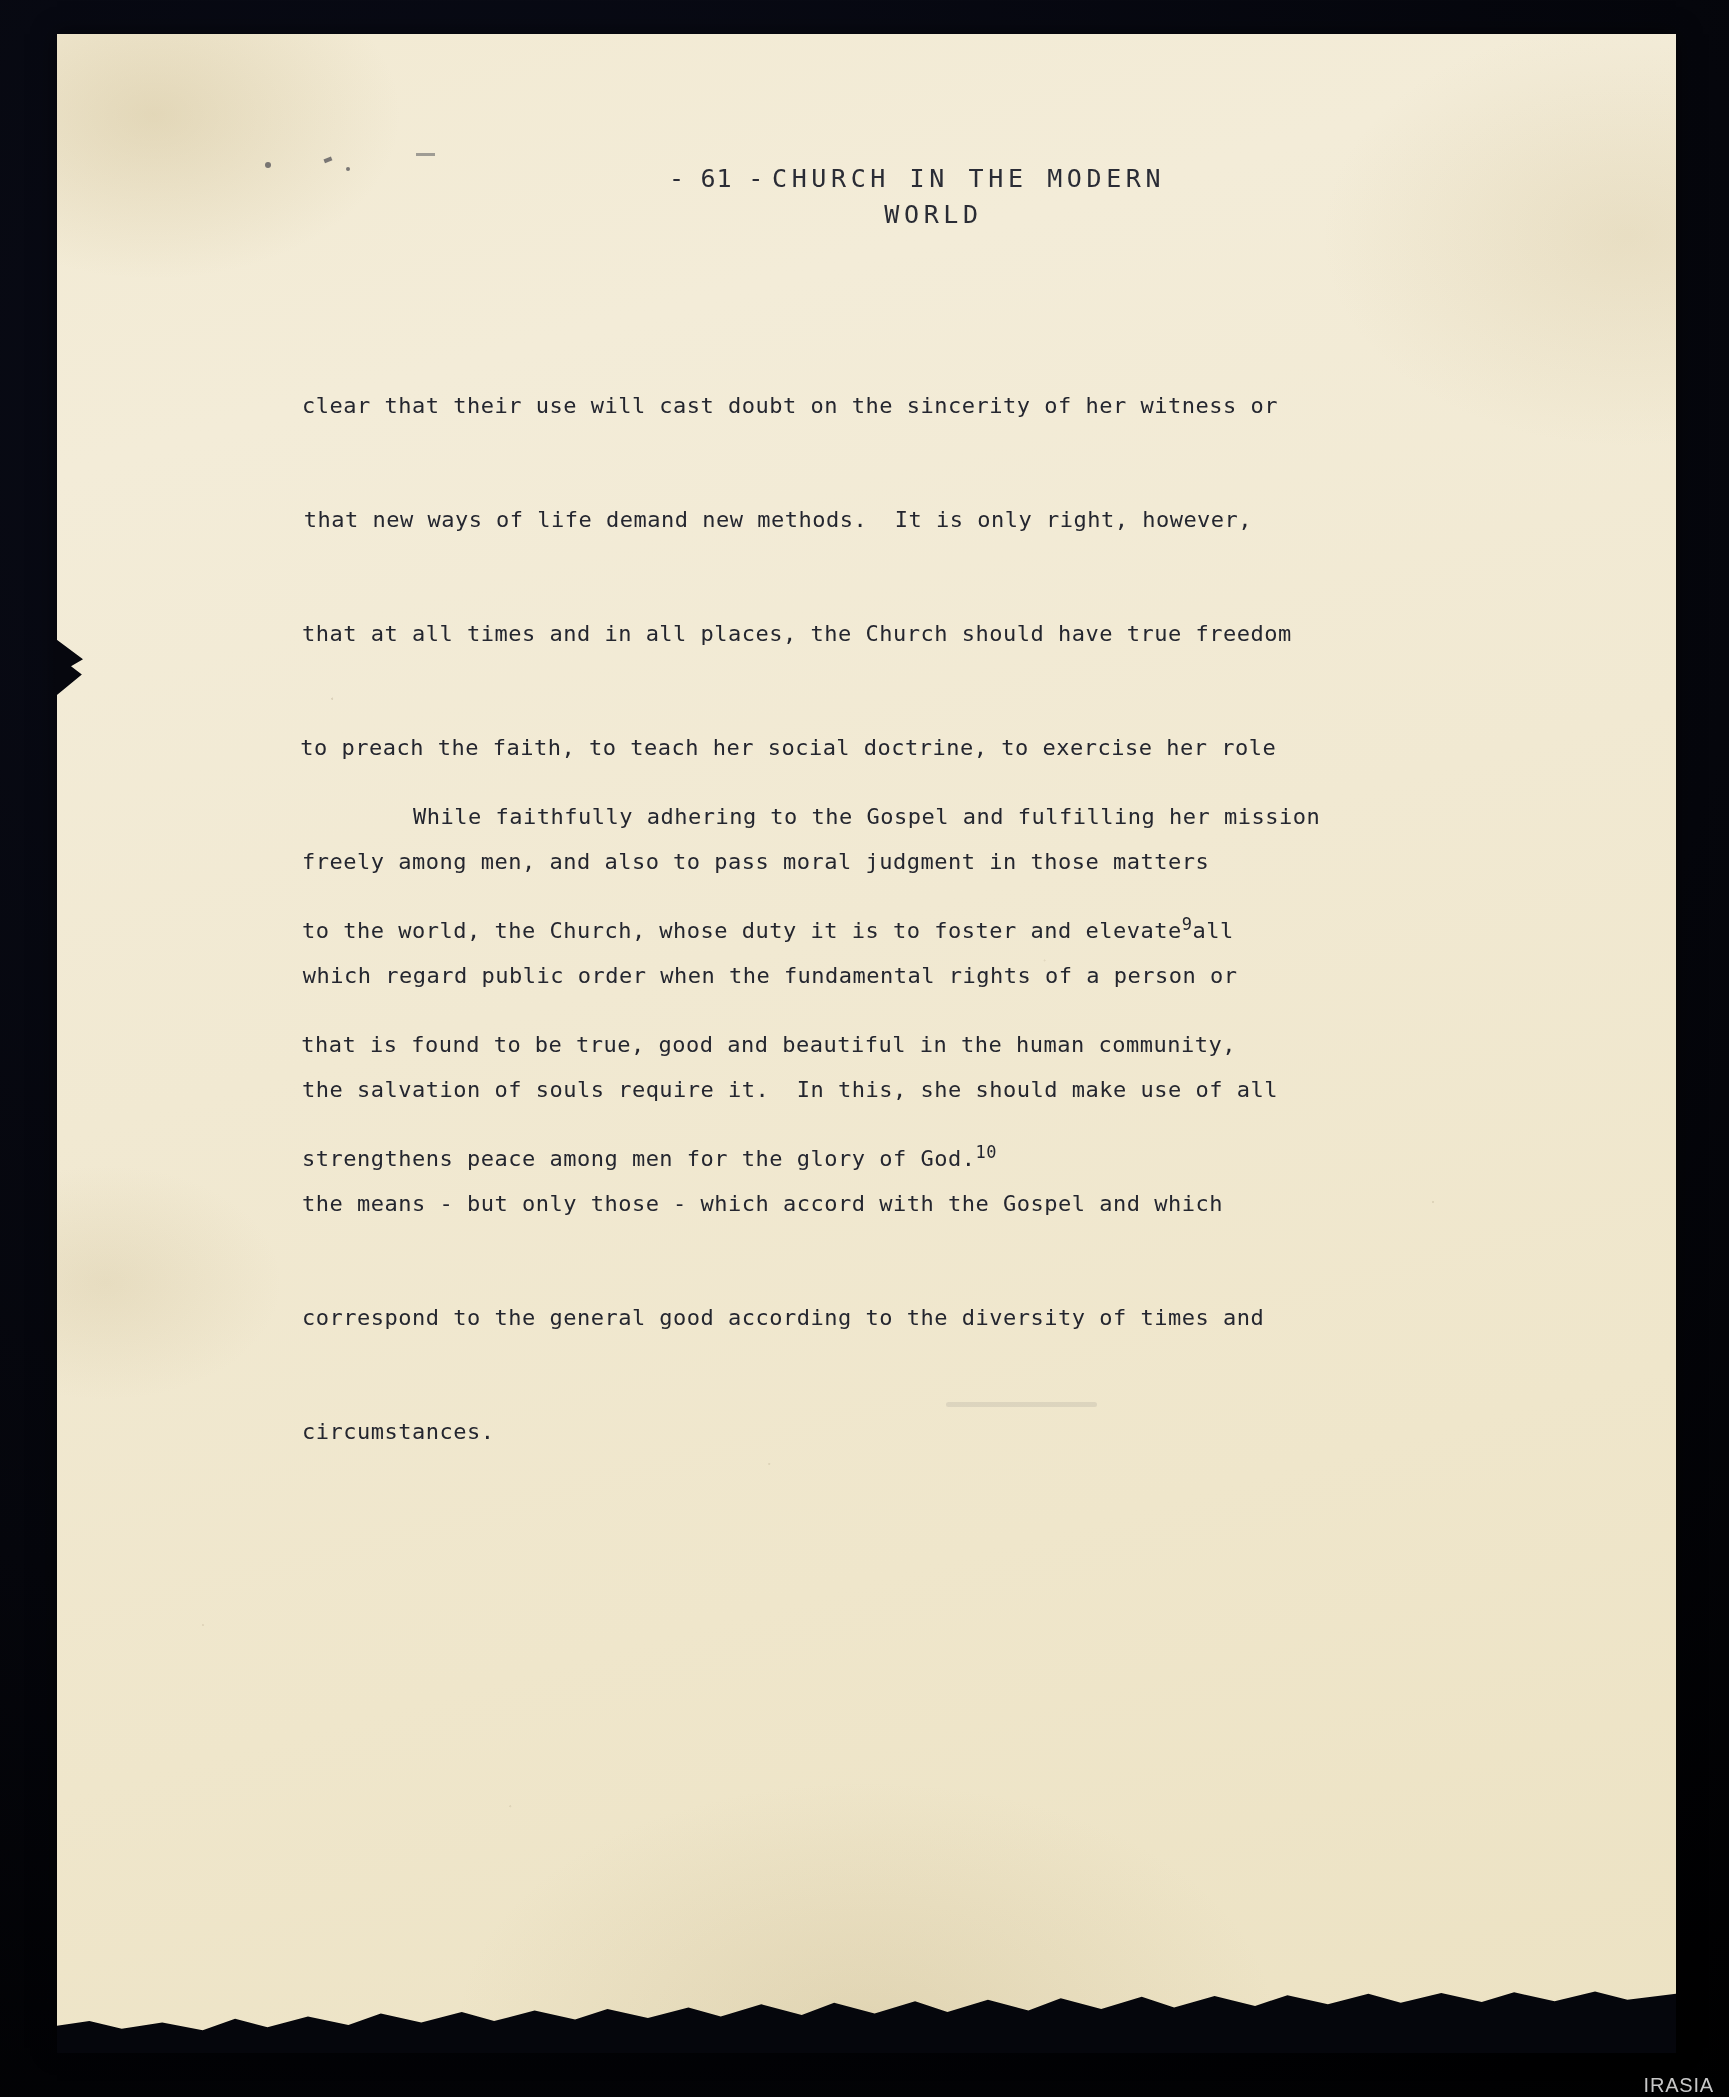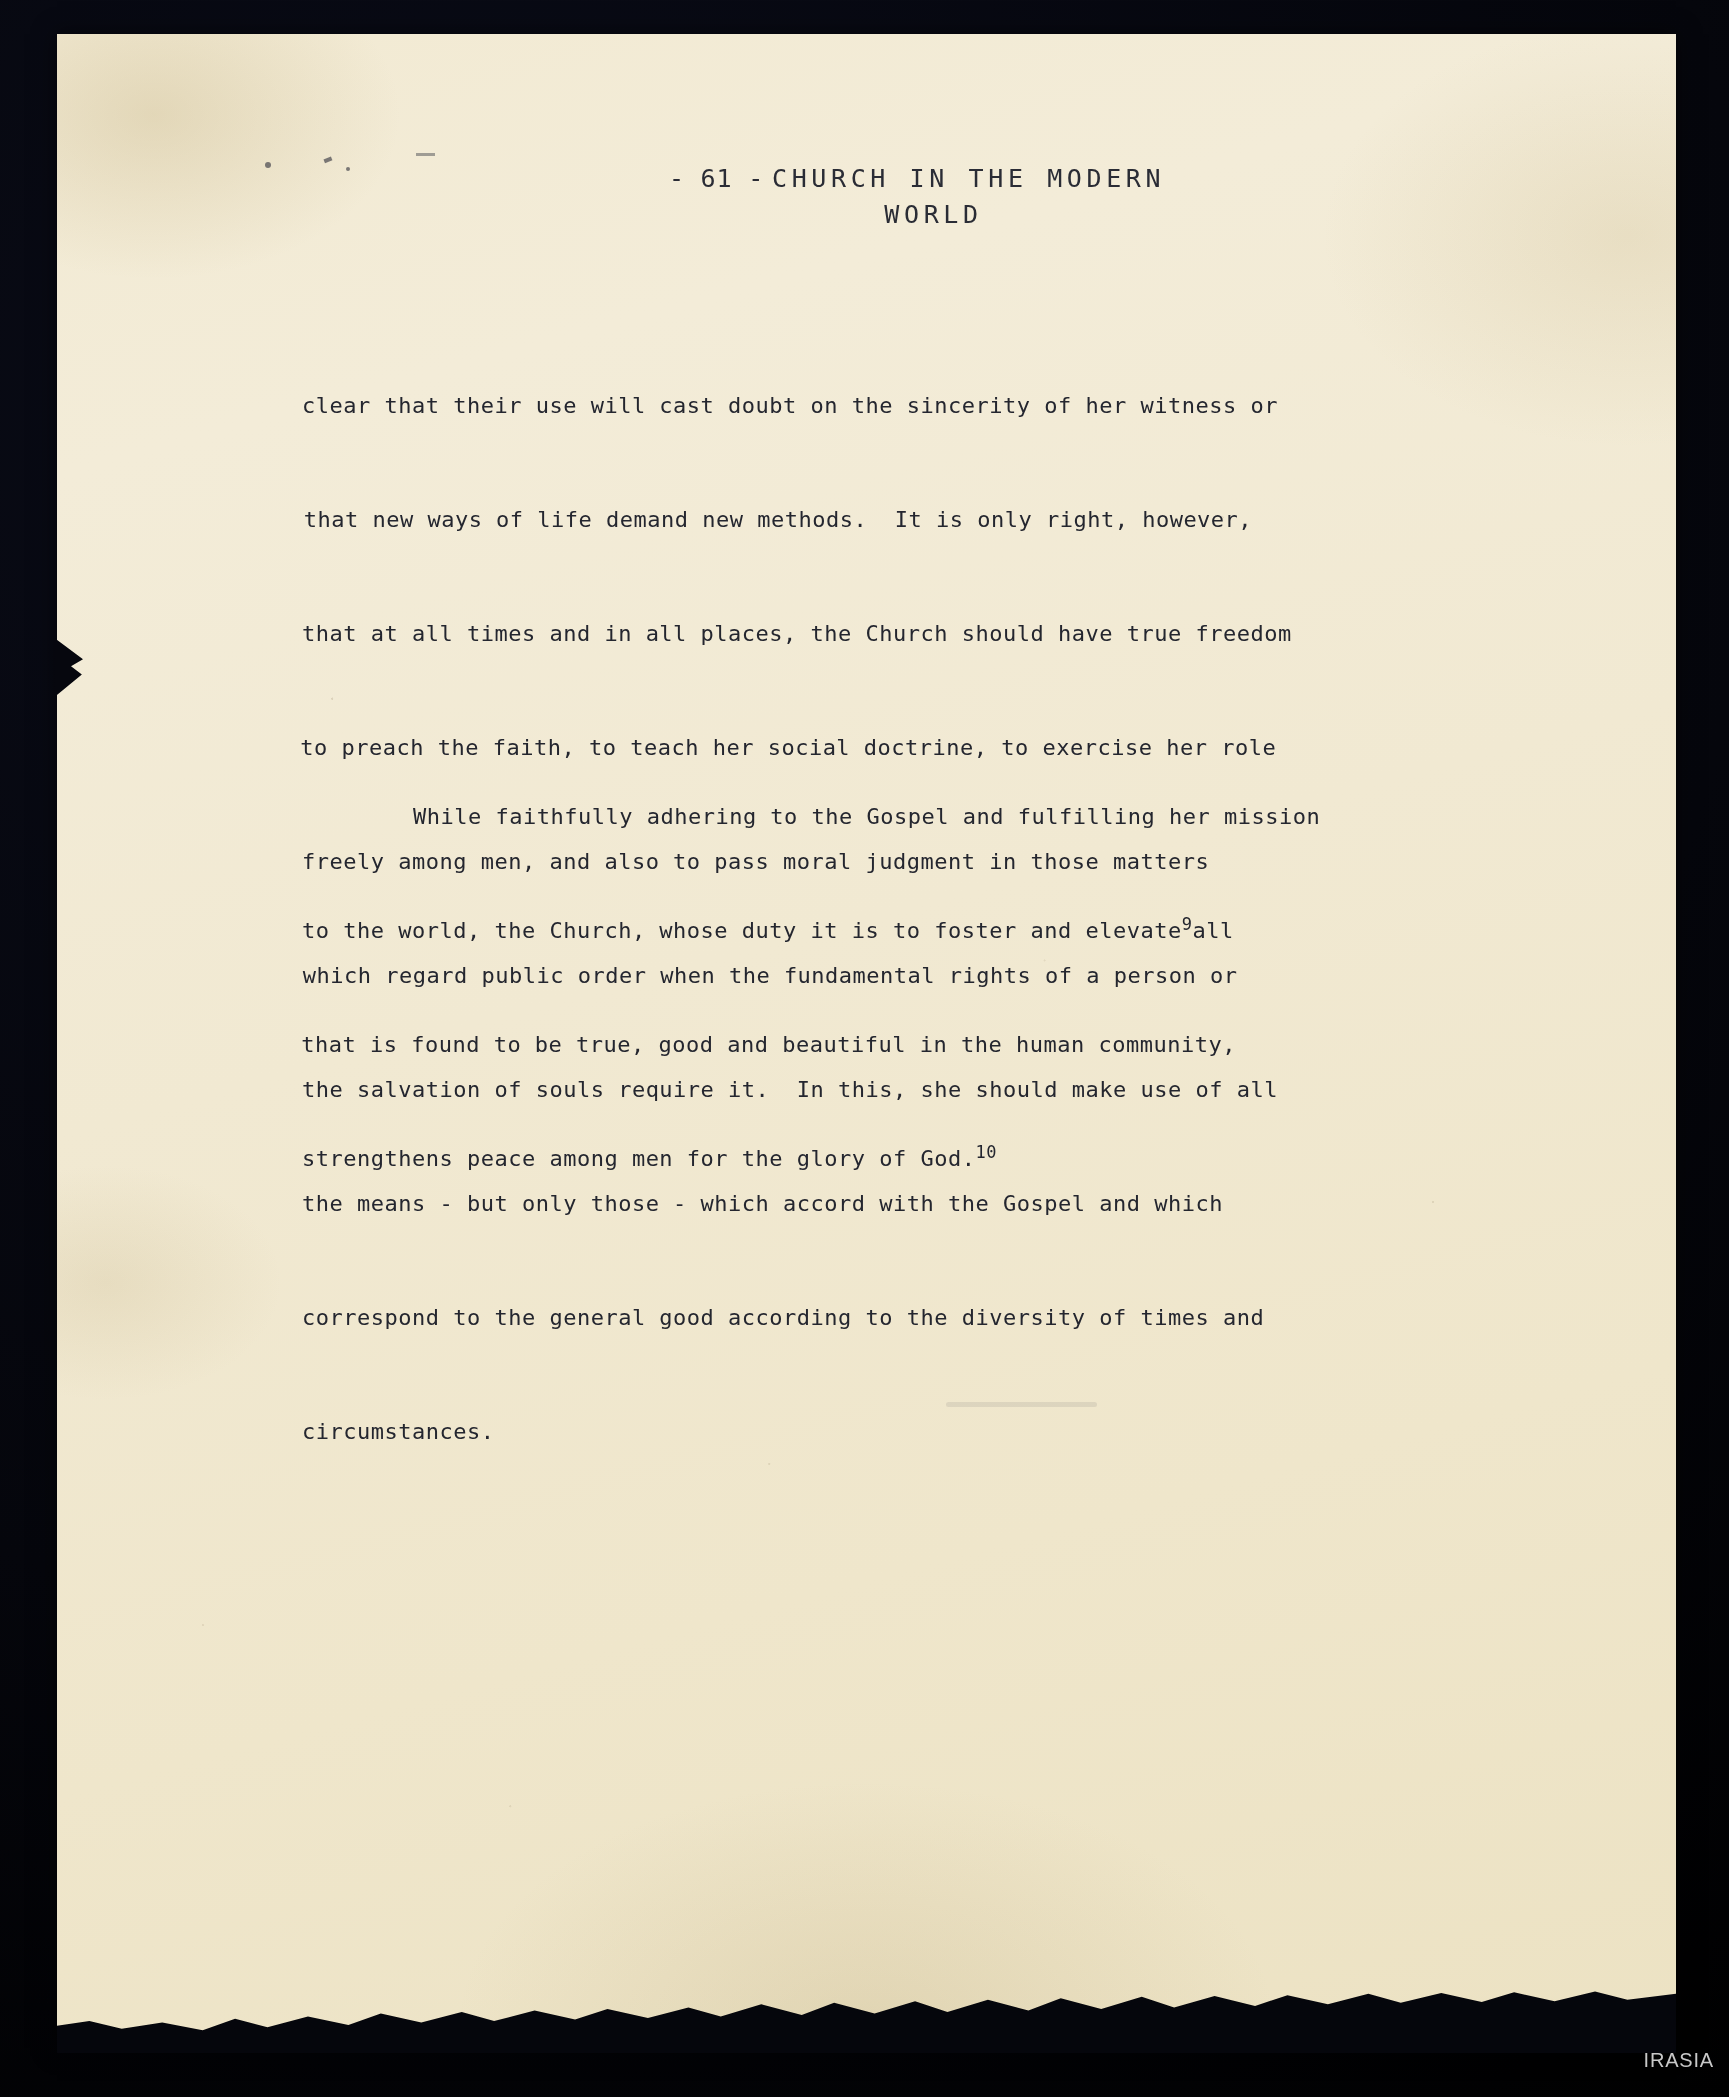--- a/index.html
+++ b/index.html
@@ -169,21 +169,21 @@
   #stray1 { left: 208px; top: 128px; width: 5.9px; height: 5.9px; border-radius: 50%; }
   #stray2 { left: 267px; top: 124px; width: 7.6px; height: 4.2px; transform: rotate(-22deg); }
   #stray3 { left: 289px; top: 133px; width: 4.2px; height: 4.2px; border-radius: 50%; }
   #stray4 { left: 359px; top: 119px; width: 18.5px; height: 2.5px; opacity: 0.45; }
   #stray5 { left: 889px; top: 1368px; width: 151px; height: 5px; opacity: 0.10; border-radius: 2.5px; }
 
   
   #watermark {
     position: absolute;
     right: 15px;
-    bottom: 26px;
+    bottom: 1px;
     color: #d9d9d9;
     font-family: "Liberation Sans", sans-serif;
     font-size: 20px;
     letter-spacing: 0.8px;
     opacity: 0.92;
   }
 </style>
 </head>
 <body>
 

